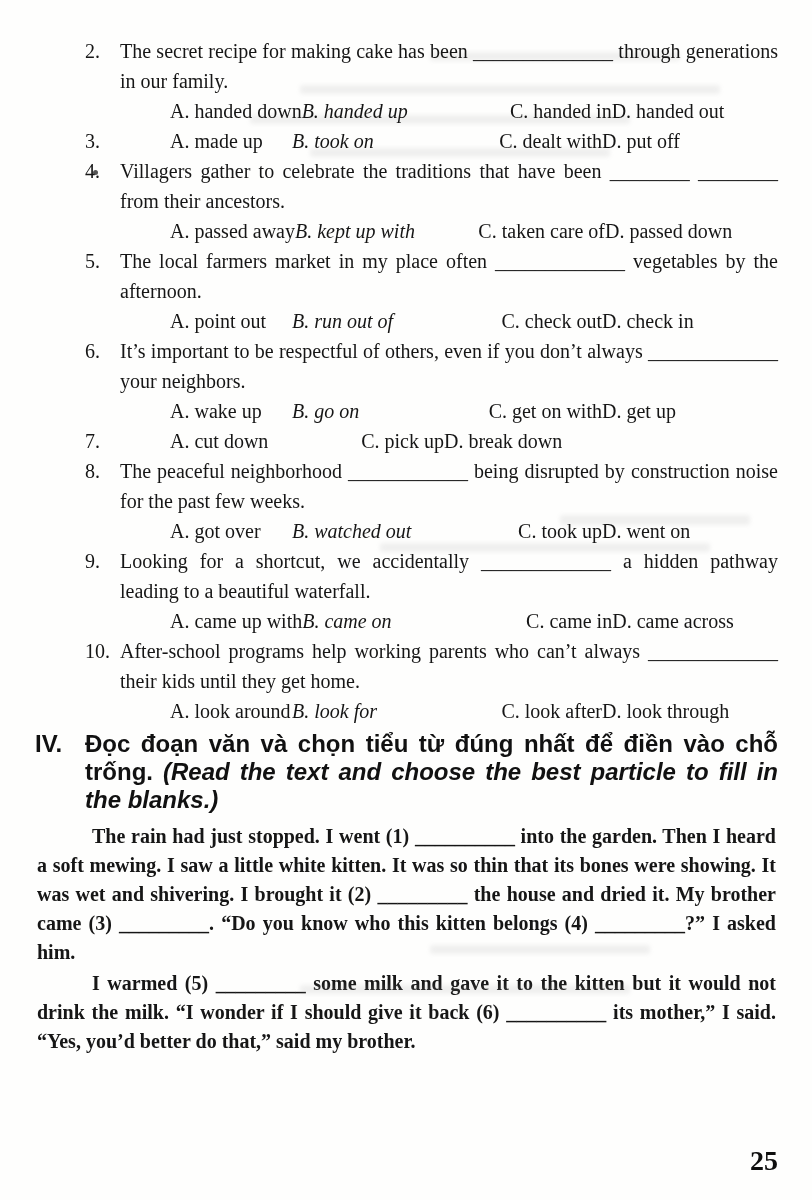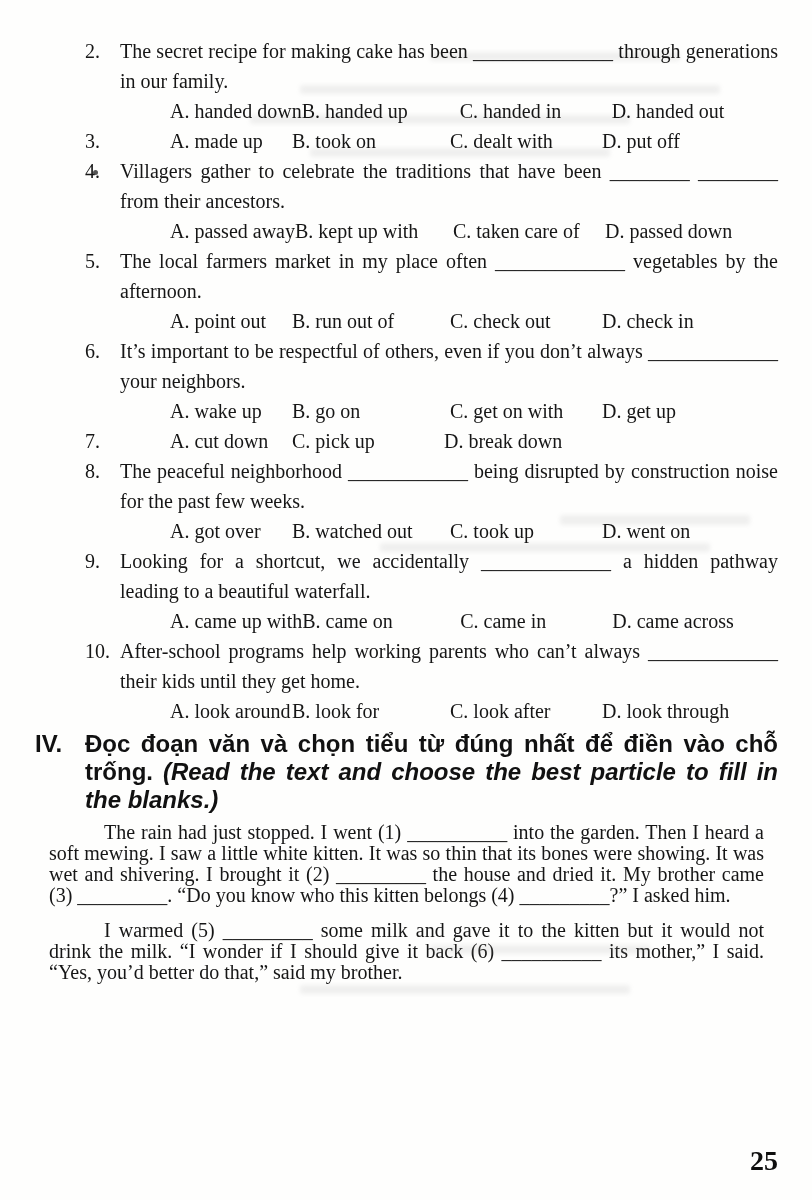--- a/index.html
+++ b/index.html
@@ -48,40 +48,41 @@
     width: 35px;
   }
   .qbody { flex: 1; min-width: 0; }
   .stem { text-align: justify; font-family: Liberation Serif, serif; }
   .opts {
     display: flex;
     padding-left: 50px;
     white-space: nowrap;
   }
   .opt-a { flex: 0 0 122px; }
-  .opt-b { flex: 0 0 158px; }
-  .opt-c { flex: 0 0 152px; }
+  .opt-b { flex: 0 0 158px; font-style: italic; }
+  .opt-c { flex: 0 0 152px; text-align: right; }
   .opt-d { flex: 1; }
   .section-heading {
     display: flex;
     margin-top: 4px;
     font-family: "Liberation Sans", "DejaVu Sans", sans-serif;
     font-weight: bold;
     font-size: 24px;
     line-height: 28px;
     color: #111;
   }
   .sec-label { flex: 0 0 50px; width: 50px; }
   .sec-title { flex: 1; text-align: justify; }
   .sec-title .en { font-style: italic; }
   .para {
-    margin: 14px;
+    margin: 2px;
     text-align: justify;
     text-indent: 55px;
-    line-height: 21px;
+    line-height: 29px;
+    font-weight: bold;
   }
   .para-first { margin-top: 8px; }
   .page-number {
     position: absolute;
     top: 1146px;
     right: 34px;
     font-weight: bold;
     font-size: 28px;
     color: #0e0e0e;
   }

